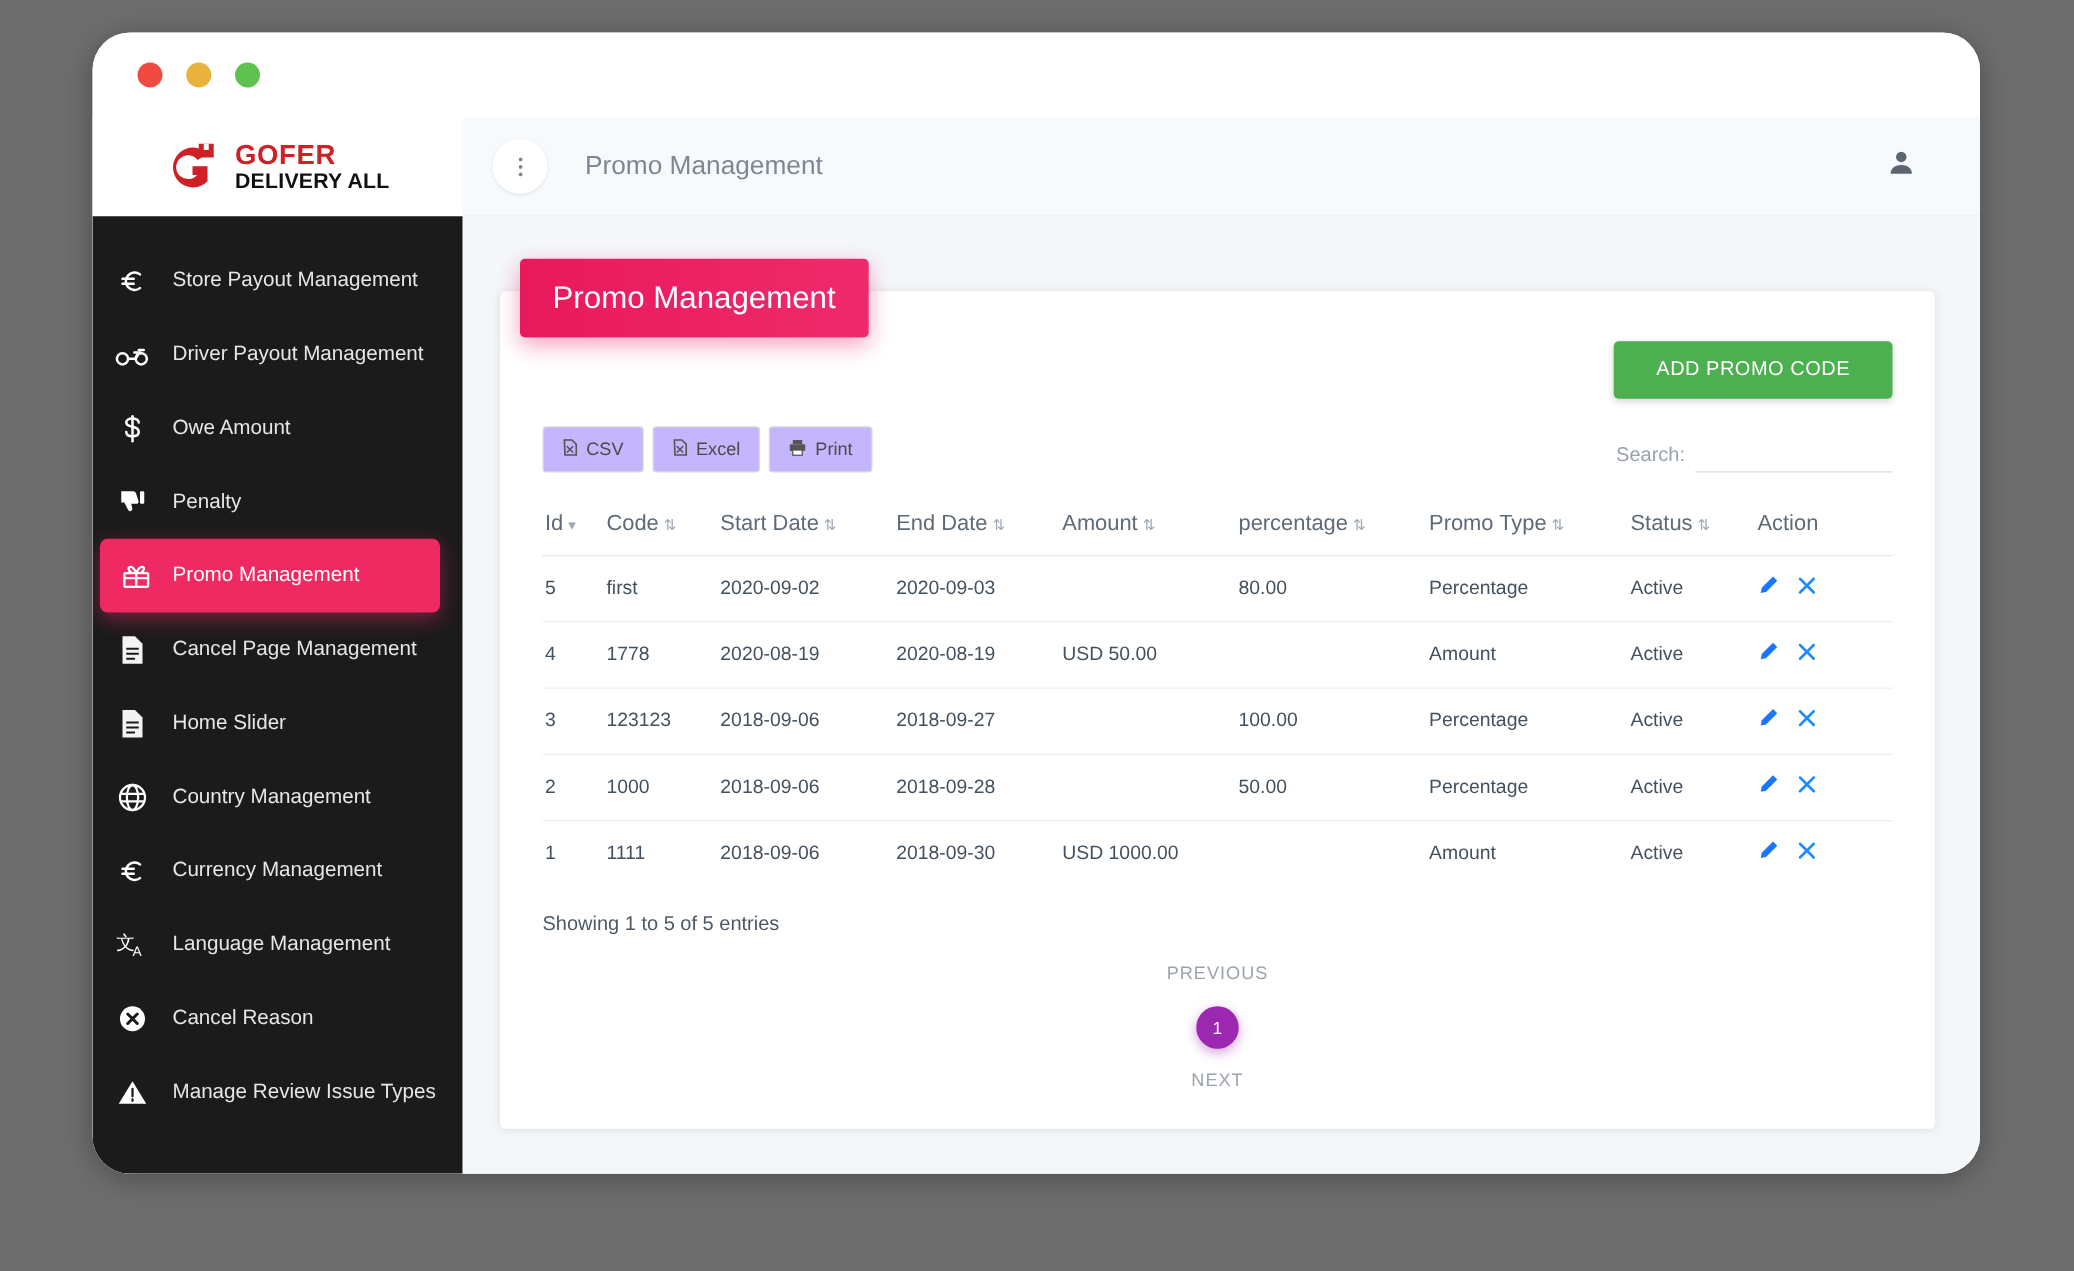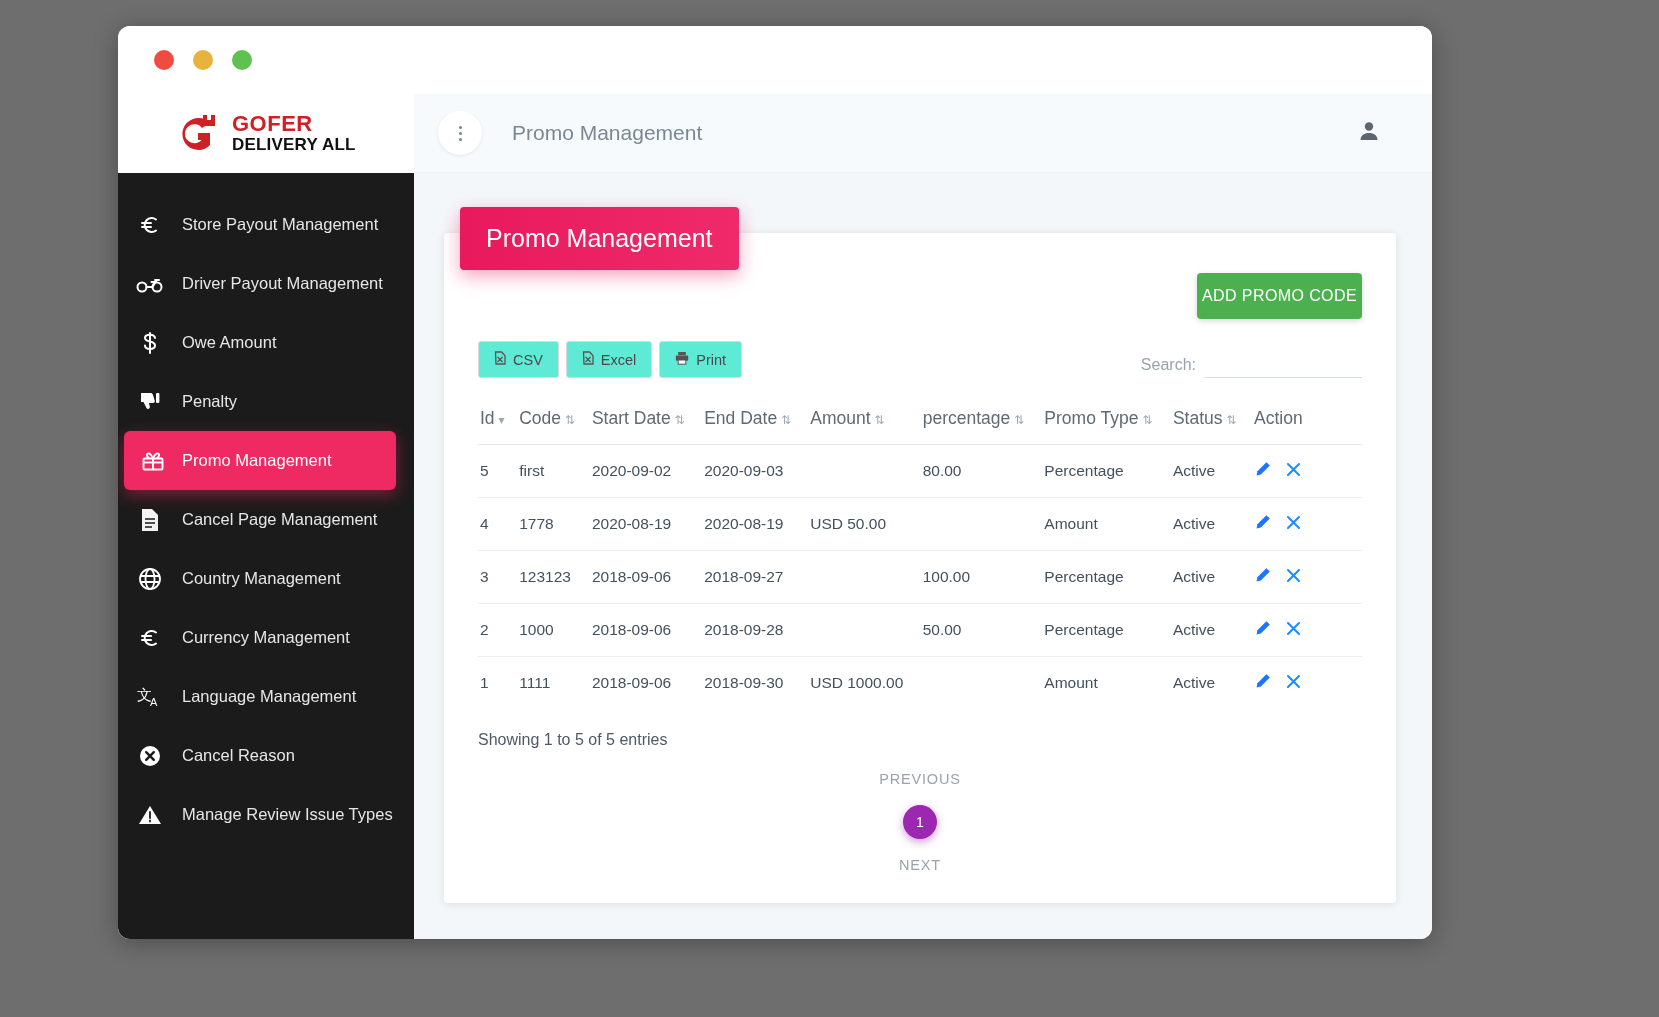--- a/index.html
+++ b/index.html
@@ -11,27 +11,26 @@
     background: #6e6e6e;
     font-family: "Liberation Sans", sans-serif;
     overflow: hidden;
   }
 
   
   .window {
     position: absolute;
     left: 74px;
     top: 26px;
-    width: 1314px;
+    width: 1510px;
     height: 913px;
     background: #ffffff;
-    border-radius: 12px;
+    border-radius: 30px;
     overflow: hidden;
     box-shadow: 0 4px 24px rgba(0,0,0,0.3);
-    margin-left: 44px;
   }
 
   .titlebar {
     height: 68px;
     background: #ffffff;
     display: flex;
     align-items: center;
     padding-left: 36px;
     gap: 19px;
   }
@@ -190,36 +189,36 @@
     display: flex;
     justify-content: flex-end;
     padding-top: 40px;
   }
   .btn-add {
     background: #4caf50;
     color: #ffffff;
     border: none;
     font-size: 16px;
     letter-spacing: 0.4px;
-    padding: 14px 5px;
+    padding: 14px 34px;
     border-radius: 4px;
     box-shadow: 0 2px 6px rgba(0,0,0,0.16);
     cursor: pointer;
     font-family: inherit;
   }
 
   .table-controls {
     display: flex;
     align-items: flex-end;
     justify-content: space-between;
     margin-top: 22px;
   }
   .export-group { display: flex; gap: 7px; }
   .btn-export {
-    background: #5eead4;
+    background: #c4b5fd;
     border: 1px solid #d9d9d9;
     border-radius: 3px;
     padding: 9px 15px;
     font-size: 14.5px;
     color: #4a4a4a;
     display: flex;
     align-items: center;
     gap: 7px;
     cursor: pointer;
     font-family: inherit;
@@ -403,20 +402,29 @@
         <div class="nav-item">
           <span class="ico">
             <svg width="20" height="24" viewBox="0 0 20 24" fill="#fff">
               <path d="M2 1h10l6 6v16H2z" opacity="0.95"></path>
               <path d="M5 11h10M5 15h10M5 19h7" stroke="#1b1b1b" stroke-width="1.6"></path>
             </svg>
           </span>
           <span class="lbl">Cancel Page Management</span>
         </div>
 
+        <div class="nav-item">
+          <span class="ico">
+            <svg width="20" height="24" viewBox="0 0 20 24" fill="#fff">
+              <path d="M2 1h10l6 6v16H2z" opacity="0.95"></path>
+              <path d="M5 11h10M5 15h10M5 19h7" stroke="#1b1b1b" stroke-width="1.6"></path>
+            </svg>
+          </span>
+          <span class="lbl">Home Slider</span>
+        </div>
 
         <div class="nav-item">
           <span class="ico">
             <svg width="24" height="24" viewBox="0 0 24 24" fill="none" stroke="#fff" stroke-width="1.8">
               <circle cx="12" cy="12" r="10"></circle>
               <ellipse cx="12" cy="12" rx="4.5" ry="10"></ellipse>
               <path d="M2.4 9h19.2M2.4 15h19.2"></path>
             </svg>
           </span>
           <span class="lbl">Country Management</span>

